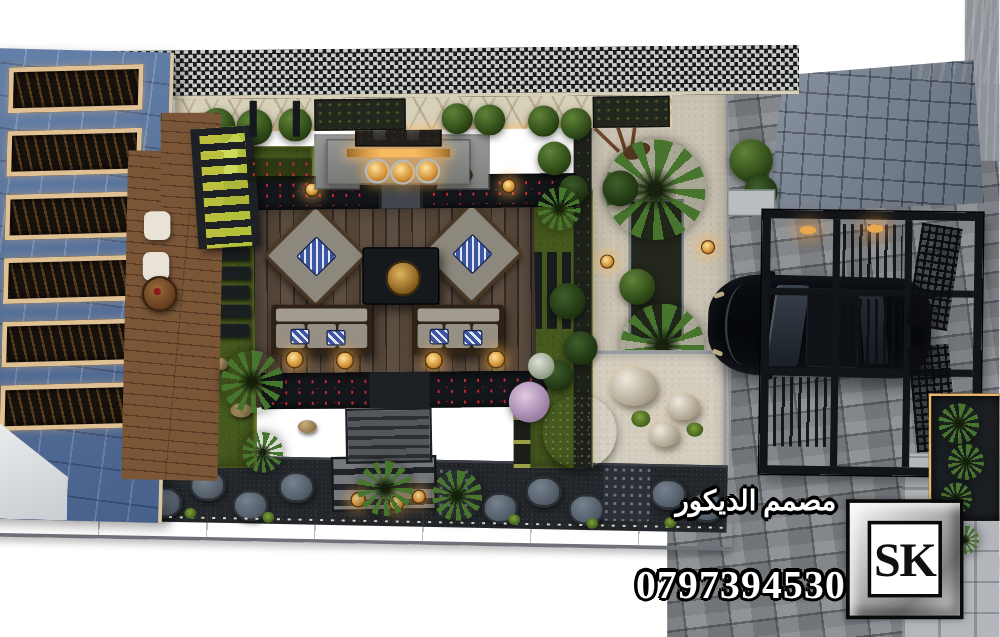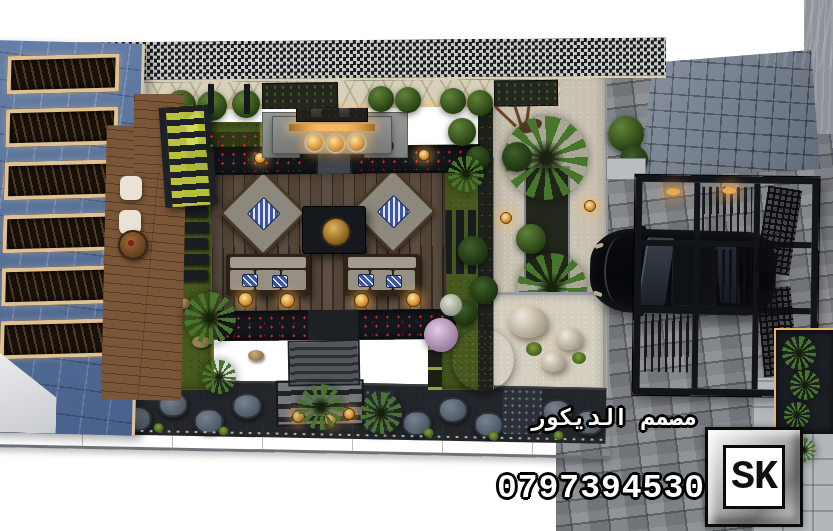--- a/index.html
+++ b/index.html
@@ -1,17 +1,17 @@
 <!DOCTYPE html>
 <html><head>
 <meta charset="utf-8">
 <style>
   html,body{margin:0;padding:0;background:#fff;}
   #stage{position:relative;width:833px;height:531px;background:#ffffff;overflow:hidden;
-         font-family:Liberation Mono, monospace;}
+         font-family:Liberation Serif, serif;}
   .a{position:absolute;}
   
   .bluetile{background-color:#53719e;
     background-image:
       linear-gradient(160deg, rgba(255,255,255,.10), rgba(0,0,30,.14)),
       repeating-linear-gradient(96deg, rgba(225,235,250,.22) 0 1.5px, transparent 1.5px 27px),
       repeating-linear-gradient(6deg, rgba(15,25,45,.30) 0 1.5px, transparent 1.5px 27px);}
   .rooftile{background-color:#76818f;
     background-image:
       linear-gradient(120deg, rgba(255,255,255,.14), rgba(10,14,24,.18)),
@@ -95,21 +95,21 @@
   .pillow{background:#3c56a4;border:1px solid #17254f;border-radius:2px;
     background-image:repeating-linear-gradient(45deg, rgba(255,255,255,.85) 0 2px, transparent 2px 5px);}
   .beamv{top:0;width:6px;height:100%;background:#111418;}
   .beamh{left:0;width:100%;height:6px;background:#111418;}
   
   .wm{color:#fff;font-weight:700;white-space:nowrap;direction:rtl;
     text-shadow:-2px -2px 0 #000,2px -2px 0 #000,-2px 2px 0 #000,2px 2px 0 #000,
                  0 -3px 0 #000,0 3px 0 #000,-3px 0 0 #000,3px 0 0 #000;}
   #sk-outer{background:linear-gradient(135deg,#fbfbfb,#c9c9c9 30%,#828282 72%,#dcdcdc);
     border:3px solid #0a0a0a;
-    box-shadow:inset 4px 4px 8px rgba(255,255,255,.75), inset -5px -5px 9px rgba(0,0,0,.45), 0 0 6px rgba(0,0,0,.4);margin-top:11px;}
+    box-shadow:inset 4px 4px 8px rgba(255,255,255,.75), inset -5px -5px 9px rgba(0,0,0,.45), 0 0 6px rgba(0,0,0,.4);}
   #sk-inner{position:absolute;inset:15px;background:#fff;border:3px solid #0a0a0a;
     display:flex;align-items:center;justify-content:center;
     font-size:40px;font-weight:700;color:#101010;letter-spacing:-1px;}
 </style>
 </head>
 <body>
 
 <div id="stage">
 
   <div class="a" style="left:556px;top:70px;width:277px;height:461px;overflow:hidden;background:#83878c;">

